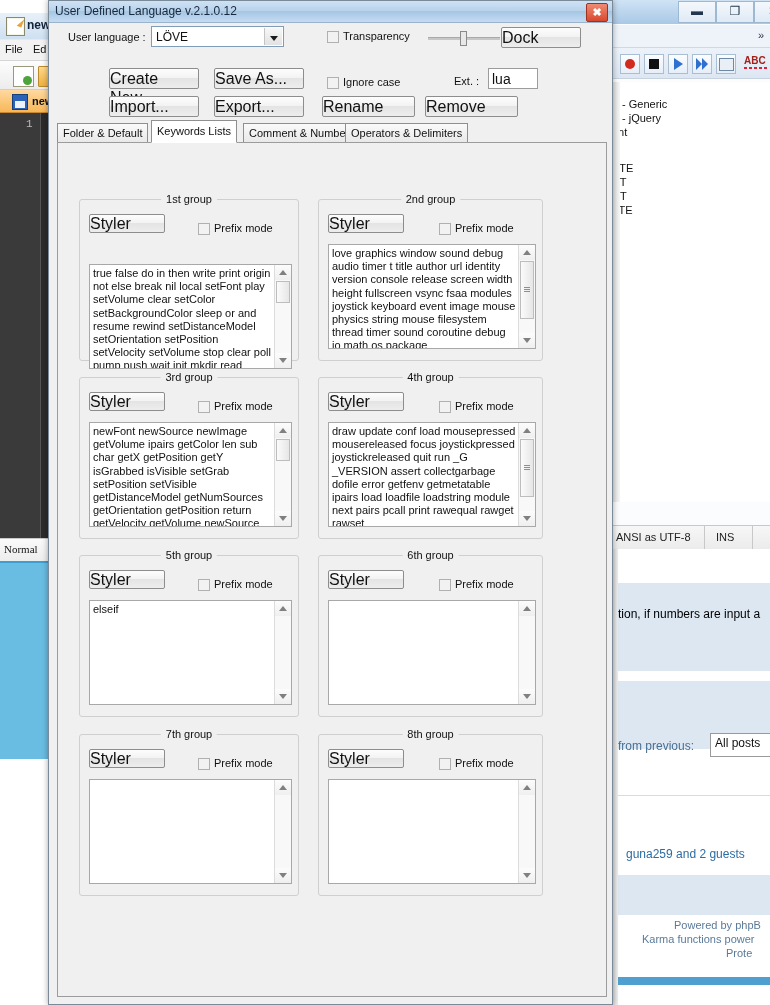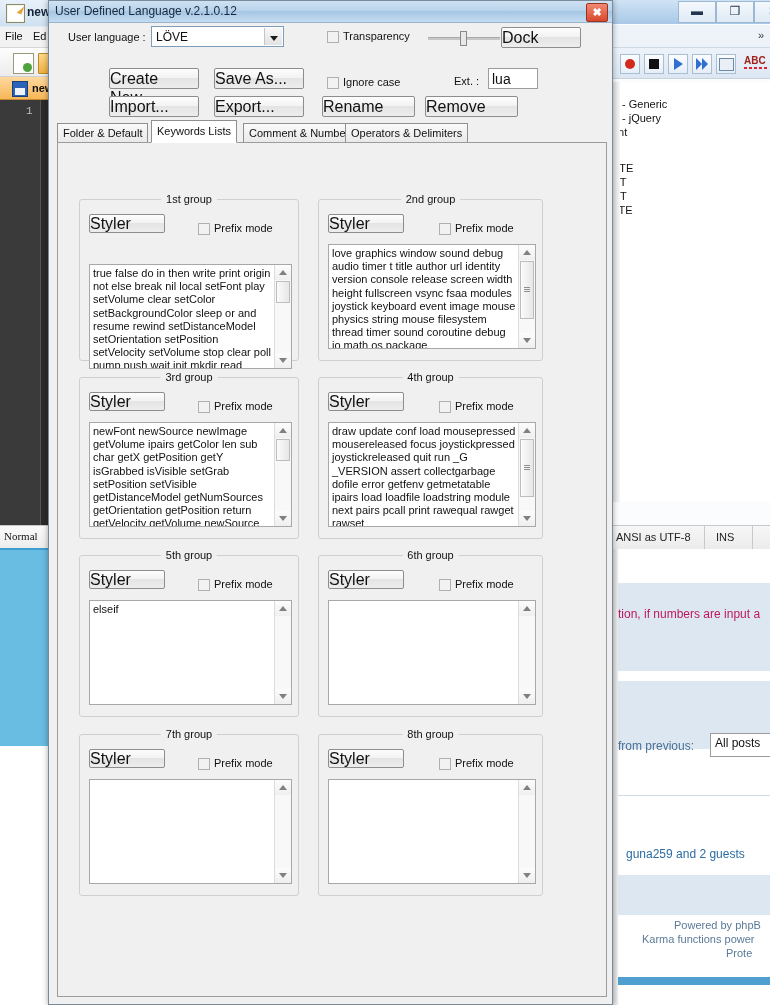--- a/index.html
+++ b/index.html
@@ -7,21 +7,21 @@
     width: 770px; height: 1005px;
     overflow: hidden;
     font-family: "Liberation Sans", sans-serif;
     font-size: 11px;
     background: #ffffff;
   }
   #root { position: relative; width: 770px; height: 1005px; }
 
   
   .npp-window {
-    position: absolute; left: 0; top: 0; width: 62px; height: 746px;
+    position: absolute; left: 0; top: 13px; width: 62px; height: 746px;
     background: linear-gradient(to bottom, #dfeaf6 0%, #d2e0f0 100%);
     border-right: 1px solid #6b7b8c;
     overflow: hidden;
     padding-left: 12px;
   }
   .npp-title {
     position: absolute; left: 0; top: 0; width: 62px; height: 26px;
     background: linear-gradient(to bottom, #e8f1fa, #cfe0f1);
   }
   .npp-title-icon {
@@ -147,21 +147,21 @@
   .rb-statusbar {
     position:absolute; left:0; top:525px; width:166px; height:23px;
     background: linear-gradient(to bottom,#f7f7f7,#ebebeb); border-top:1px solid #c8c8c8;border-bottom:1px solid #bcd;
   }
   .rb-statusbar span { position:absolute; top:5px; font-size:11px; color:#222;}
   .rb-sb1 { left: 12px; } .rb-sb2 { left: 112px; }
   .rb-sb-div{position:absolute;left:100px;top:0;width:1px;height:23px;background:#c8c8c8;}
   .rb-sb-div2{position:absolute;left:148px;top:0;width:1px;height:23px;background:#c8c8c8;}
   .rb-page { position:absolute; left:0; top:549px; width:166px; height:456px; background:#ffffff;}
   .rb-band { position:absolute; left:14px; width:152px; background:#dce7f2; }
-  .rb-txt { position:absolute; font-size:12px; color:#be185d; white-space:nowrap;
+  .rb-txt { position:absolute; font-size:12px; color:#000000; white-space:nowrap;
     font-family:"Liberation Sans", sans-serif;}
   .rb-link { color:#2b6ca3; }
   .rb-blue-bar{position:absolute;left:14px;width:152px;height:8px;background:#4f9fd0;}
   .rb-leftedge{position:absolute;left:0;top:549px;width:14px;height:456px;
     background:linear-gradient(to right,#b8b8b8,#efefef);}
   .rb-scroll2{position:absolute;left:0px;top:549px;width:4px;height:456px;background:#9bd0ef;}
   .rb-select {
     position:absolute; border:1px solid #9a9a9a; background:#fff;
     font-size:12px; color:#111; padding:2px 4px; white-space:nowrap;
   }

